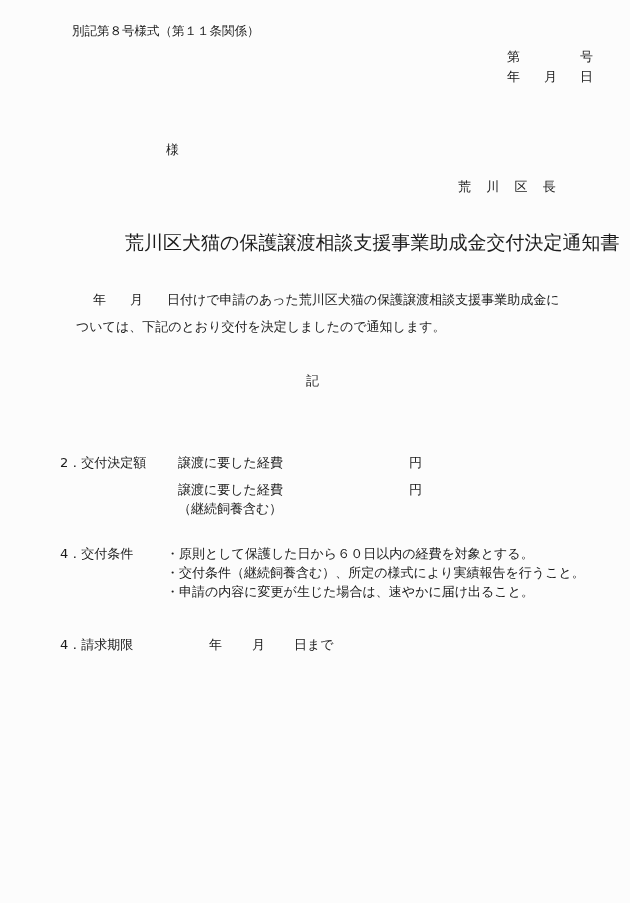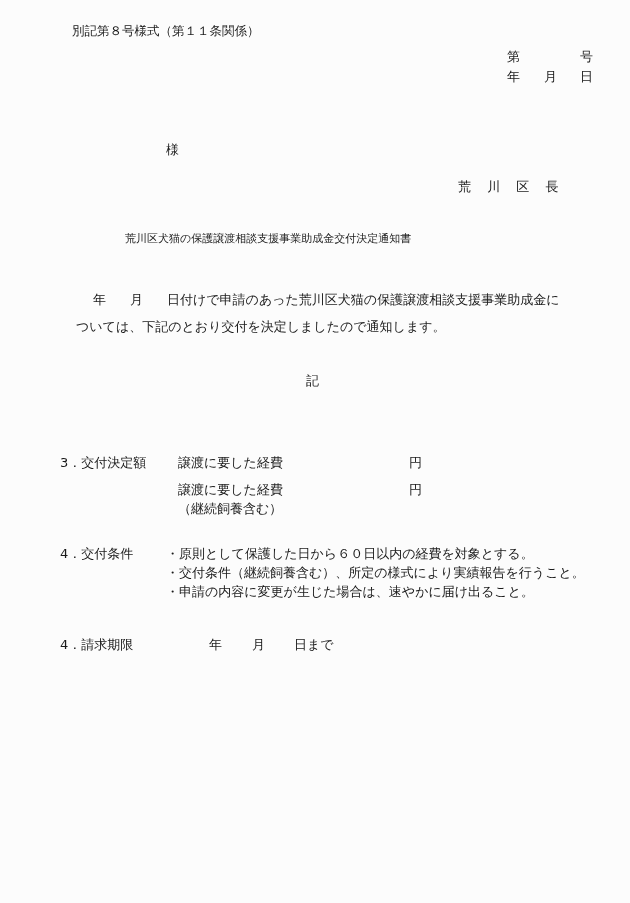--- a/index.html
+++ b/index.html
@@ -18,22 +18,22 @@
       line-height: 1;
     }
     .abs { position: absolute; white-space: nowrap; }
     .form-id { left: 32px; top: 25px; font-size: 12.5px; margin-left: 40px; }
     .doc-num-label { left: 507px; top: 50px; }
     .doc-num-suffix { left: 580px; top: 50px; }
     .date-year { left: 507px; top: 70px; }
     .date-month { left: 544px; top: 70px; }
     .date-day { left: 580px; top: 70px; }
     .recipient { left: 166px; top: 143px; }
-    .issuer { left: 458px; top: 180px; letter-spacing: 6px; }
-    .doc-title { left: 125px; top: 233px; font-size: 11px; }
+    .issuer { left: 458px; top: 180px; letter-spacing: 6px; font-family: Liberation Serif, serif; }
+    .doc-title { left: 125px; top: 233px; font-size: 19px; }
     .body-l1 { left: 54px; top: 293px; }
     .body-l1 .y { position: absolute; left: 39px; }
     .body-l1 .m { position: absolute; left: 76px; }
     .body-l1 .rest { position: absolute; left: 113px; }
     .body-l2 { left: 54px; top: 320px; margin-left: 22px; }
     .ki { left: 306px; top: 374px; }
     .s1-label { left: 60px; top: 456px; }
     .s1-item1 { left: 178px; top: 456px; }
     .s1-yen1 { left: 409px; top: 456px; }
     .s1-item2 { left: 178px; top: 483px; }
@@ -76,21 +76,21 @@
   <div class="abs body-l1">
     <span class="y">年</span>
     <span class="m">月</span>
     <span class="rest">日付けで申請のあった荒川区犬猫の保護譲渡相談支援事業助成金に</span>
   </div>
   <div class="abs body-l2">ついては、下記のとおり交付を決定しましたので通知します。</div>
 
   <div class="abs ki">記</div>
 
   <div>
-    <span class="abs s1-label">3．交付決定額</span>
+    <span class="abs s1-label">2．交付決定額</span>
     <span class="abs s1-item1">譲渡に要した経費</span>
     <span class="abs s1-yen1">円</span>
     <span class="abs s1-item2">譲渡に要した経費</span>
     <span class="abs s1-yen2">円</span>
     <span class="abs s1-item2-note">（継続飼養含む）</span>
   </div>
 
   <div>
     <span class="abs s2-label">4．交付条件</span>
     <span class="abs s2-cond s2-c1">・原則として保護した日から６０日以内の経費を対象とする。</span>

